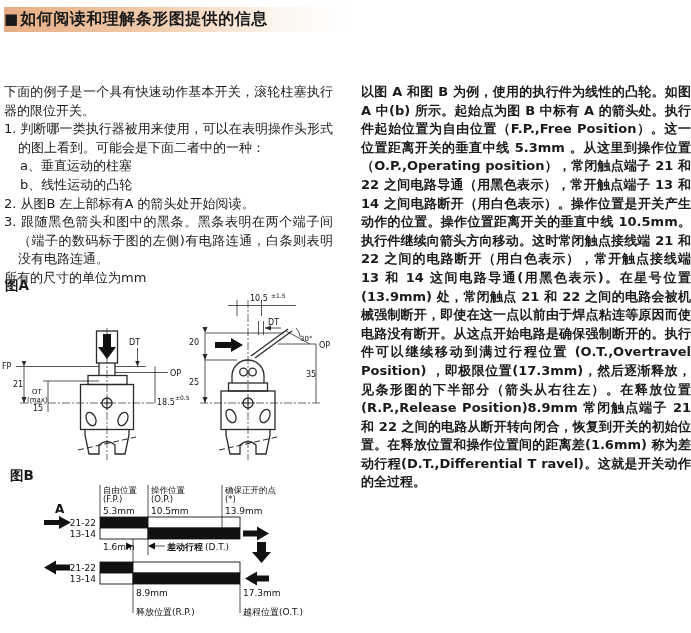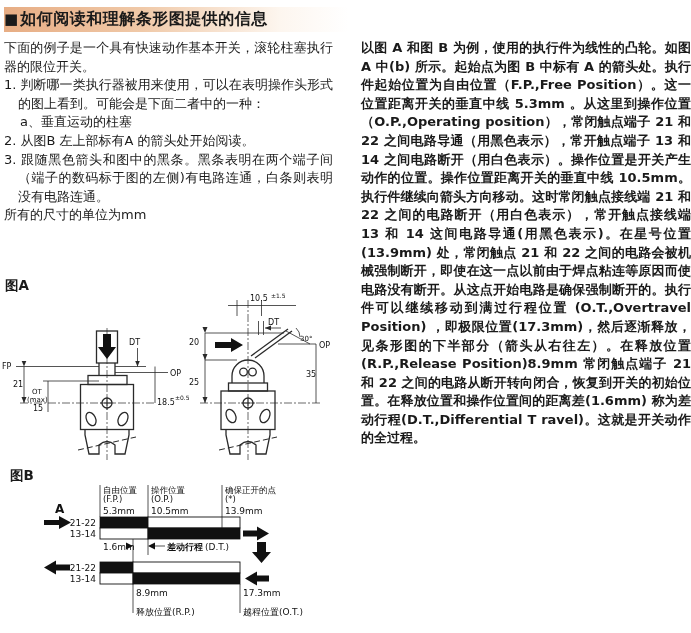--- a/index.html
+++ b/index.html
@@ -7,21 +7,21 @@
     width:691px;height:633px;position:relative;background:#ffffff;
     font-family:"DejaVu Sans",sans-serif;color:#1a1a1a;overflow:hidden;
   }
   .header{
     position:absolute;left:4px;top:7px;width:345px;height:25px;
     display:flex;align-items:center;
     background:linear-gradient(90deg,#e7ad84 0%,#f0c9a8 40%,#fdf6ef 80%,#ffffff 100%);
   }
   .header .bullet{font-size:15px;font-weight:bold;margin-right:2px;line-height:1;}
   .header .title{font-size:16px;font-weight:bold;letter-spacing:0.5px;}
-  .col{position:absolute;font-size:13px;line-height:18.6px;text-align:justify;}
+  .col{position:absolute;font-size:13px;line-height:18.6px;text-align:justify;margin-top:44px;}
   .col p{margin:0;}
   .hang{padding-left:14px;text-indent:-14px;}
   .sub{padding-left:16px;}
   .figlabel{position:absolute;font-size:13.5px;font-weight:bold;}
   svg{position:absolute;overflow:visible;}
   svg text{font-family:"DejaVu Sans",sans-serif;fill:#111;}
   .ft6{font-size:6px;}
   .ft7{font-size:7px;}
   .ft8{font-size:8px;}
   .ft85{font-size:8.5px;}
@@ -41,20 +41,21 @@
 
 <div class="header">
   <span class="bullet">■</span>
   <span class="title">如何阅读和理解条形图提供的信息</span>
 </div>
 
 <div class="col" style="left:4px;top:39px;width:329px;">
   <p>下面的例子是一个具有快速动作基本开关，滚轮柱塞执行器的限位开关。</p>
   <p class="hang">1. 判断哪一类执行器被用来使用，可以在表明操作头形式的图上看到。可能会是下面二者中的一种：</p>
   <p class="sub">a、垂直运动的柱塞</p>
+  <p class="sub">b、线性运动的凸轮</p>
   <p class="hang">2. 从图B 左上部标有A 的箭头处开始阅读。</p>
   <p class="hang">3. 跟随黑色箭头和图中的黑条。黑条表明在两个端子间（端子的数码标于图的左侧)有电路连通，白条则表明没有电路连通。</p>
   <p>所有的尺寸的单位为mm</p>
 </div>
 
 <div class="col" style="left:361px;top:39px;width:330px;font-weight:bold;">
   <p>以图 A 和图 B 为例，使用的执行件为线性的凸轮。如图 A 中(b) 所示。起始点为图 B 中标有 A 的箭头处。执行件起始位置为自由位置（F.P.,Free Position）。这一位置距离开关的垂直中线 5.3mm 。从这里到操作位置（O.P.,Operating position），常闭触点端子 21 和 22 之间电路导通（用黑色表示），常开触点端子 13 和 14 之间电路断开（用白色表示）。操作位置是开关产生动作的位置。操作位置距离开关的垂直中线 10.5mm。执行件继续向箭头方向移动。这时常闭触点接线端 21 和 22 之间的电路断开（用白色表示），常开触点接线端 13 和 14 这间电路导通(用黑色表示)。在星号位置(13.9mm) 处，常闭触点 21 和 22 之间的电路会被机械强制断开，即使在这一点以前由于焊点粘连等原因而使电路没有断开。从这点开始电路是确保强制断开的。执行件可以继续移动到满过行程位置 (O.T.,Overtravel Position) ，即极限位置(17.3mm)，然后逐渐释放，见条形图的下半部分（箭头从右往左）。在释放位置(R.P.,Release Position)8.9mm 常闭触点端子 21 和 22 之间的电路从断开转向闭合，恢复到开关的初始位置。在释放位置和操作位置间的距离差(1.6mm) 称为差动行程(D.T.,Differential T ravel)。这就是开关动作的全过程。</p>
 </div>
 
 <div class="figlabel" style="left:5px;top:277px;">图A</div>

